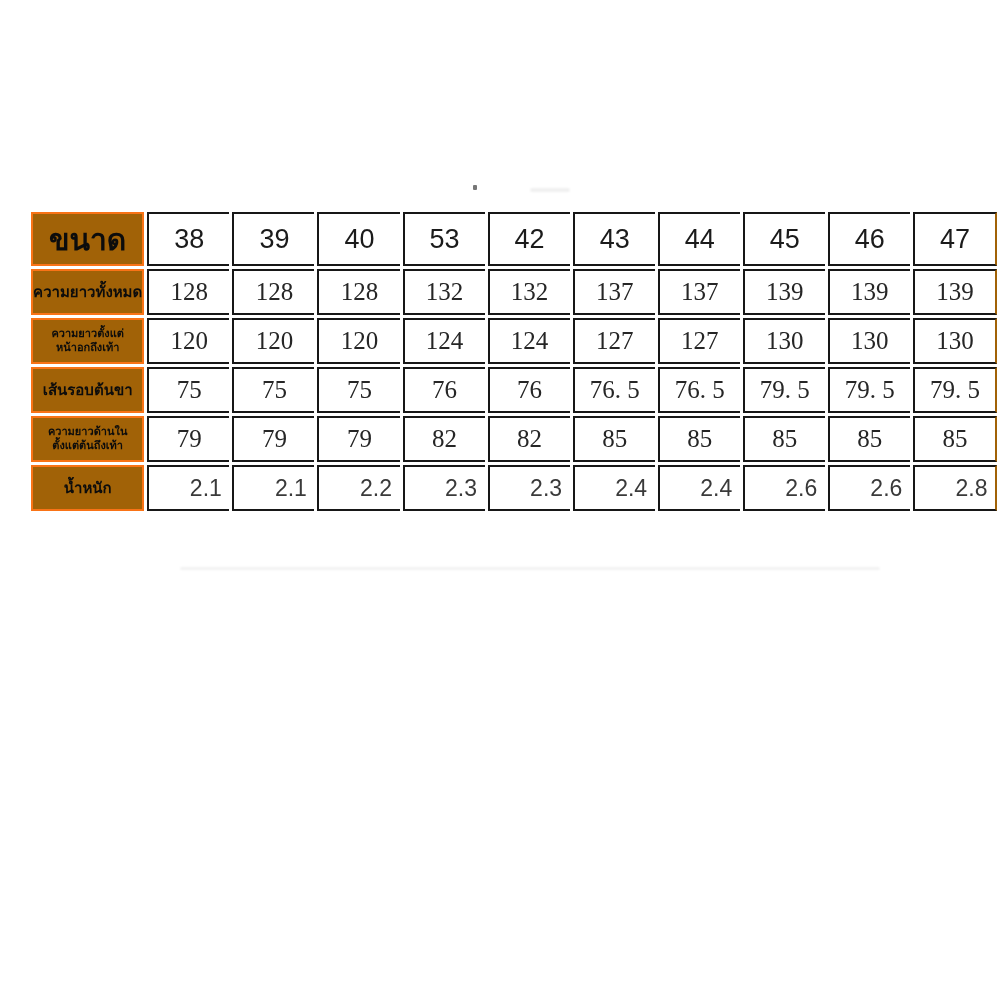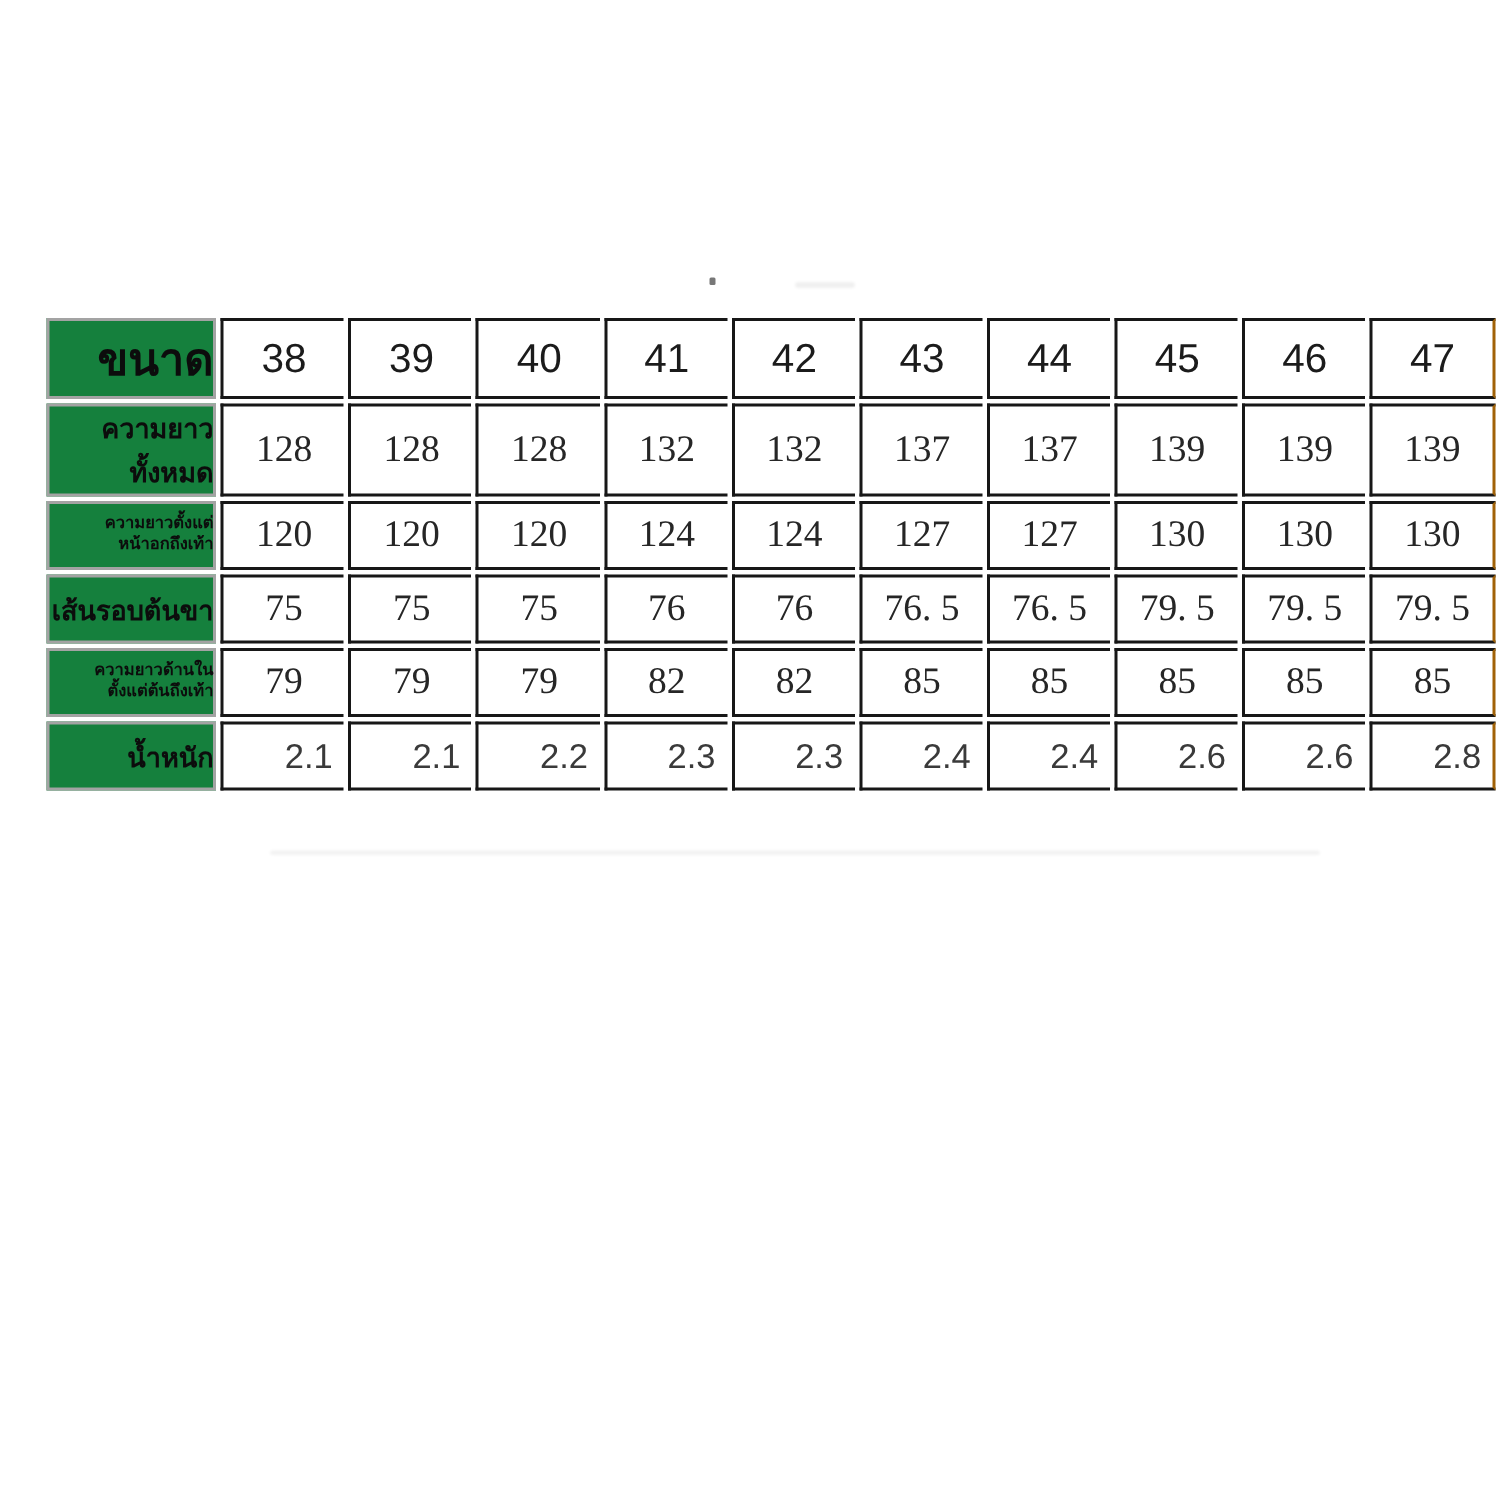--- a/index.html
+++ b/index.html
@@ -14,30 +14,30 @@
 
   table.size-chart {
     position:absolute; left:28px; top:209px;
     border-collapse:separate;
     border-spacing:3px 3px;
   }
   th, td { padding:0; }
 
   .label-cell {
     width:158px;
-    background:#15803d;
-    border:2px solid #a3a3a3;
-    text-align:right;
+    background:#a16207;
+    border:2px solid #f97316;
+    text-align:center;
     vertical-align:middle;
     color:#0c0c0c;
     font-family:"Liberation Sans","DejaVu Sans",sans-serif;
     font-weight:bold;
   }
   .head-label { font-size:30px; height:50px; }
-  .row-label  { font-size:18px; height:42px; }
+  .row-label  { font-size:15px; height:42px; }
   .row-label.two-line { font-size:11px; line-height:1.25; }
 
   .value-cell {
     width:70px; height:42px;
     background:#ffffff;
     border-top:2px solid #171717;
     border-bottom:2px solid #171717;
     border-left:2px solid #171717;
     border-right:0 none;
     text-align:center;
@@ -75,21 +75,21 @@
 
 <div class="page">
 
   <table class="size-chart">
     <tbody id="chart-body">
         <tr>
           <th class="label-cell head-label">ขนาด</th>
           <td class="value-cell size-head">38</td>
           <td class="value-cell size-head">39</td>
           <td class="value-cell size-head">40</td>
-          <td class="value-cell size-head">41</td>
+          <td class="value-cell size-head">53</td>
           <td class="value-cell size-head">42</td>
           <td class="value-cell size-head">43</td>
           <td class="value-cell size-head">44</td>
           <td class="value-cell size-head">45</td>
           <td class="value-cell size-head">46</td>
           <td class="value-cell size-head last-col">47</td>
         </tr>
         <tr>
           <th class="label-cell row-label"><span>ความยาวทั้งหมด</span></th>
           <td class="value-cell num-serif">128</td>

